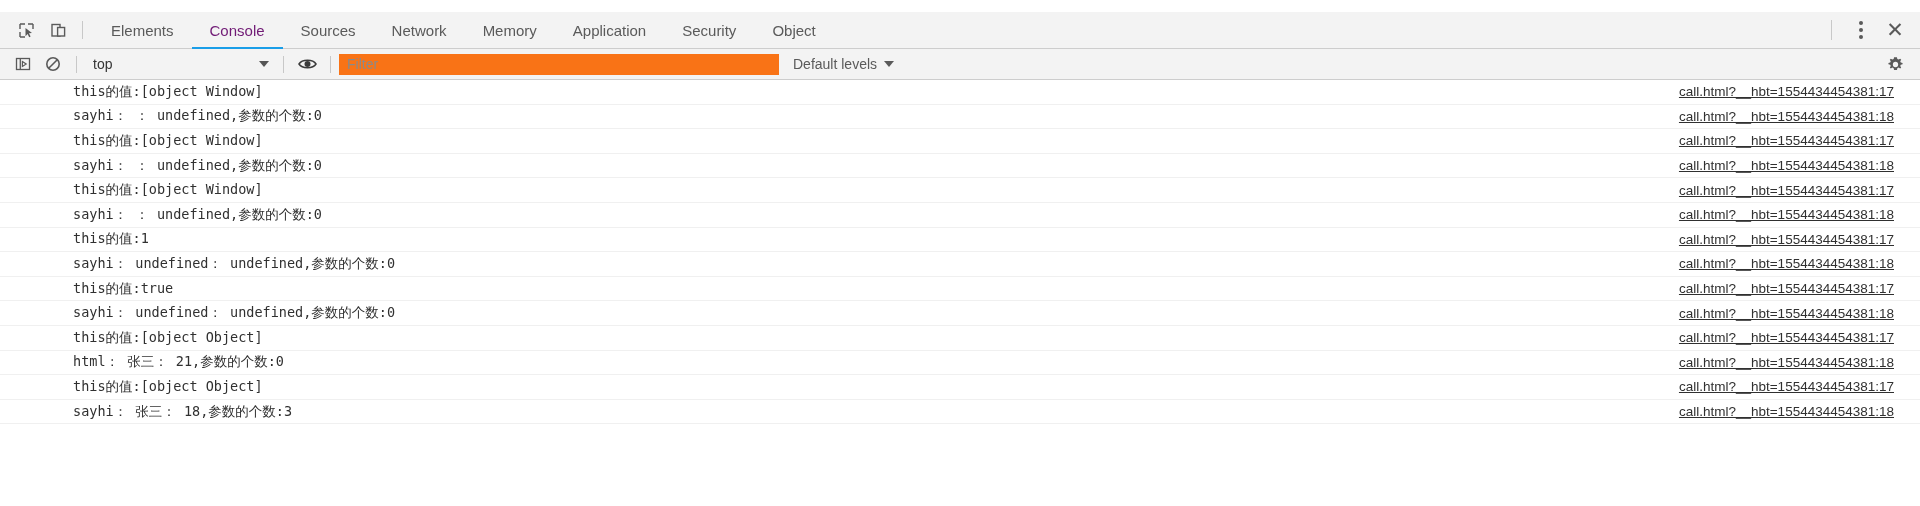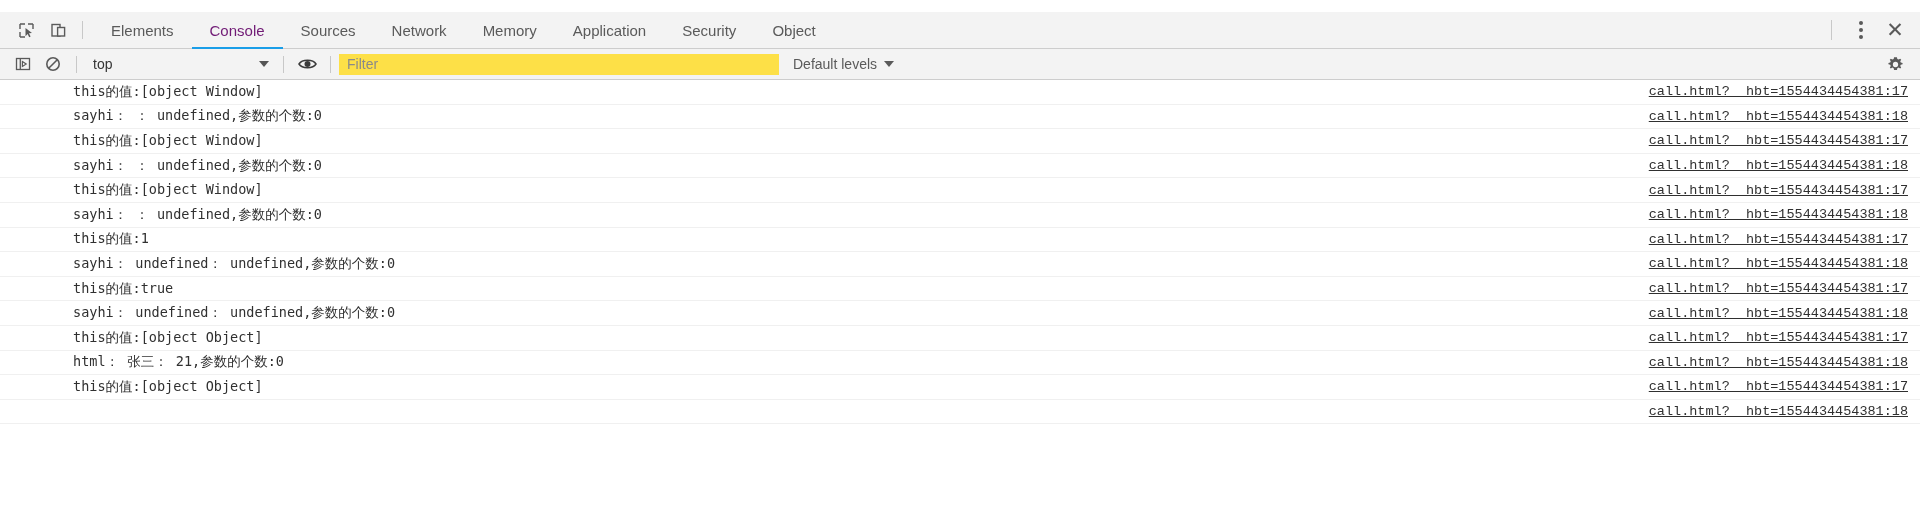--- a/index.html
+++ b/index.html
@@ -125,21 +125,21 @@
   .caret {
     width: 0; height: 0;
     border-left: 5px solid transparent;
     border-right: 5px solid transparent;
     border-top: 6px solid #555;
     margin-left: 6px;
   }
   .filter-input {
     width: 440px;
     height: 21px;
-    background: #fde047;
+    background: #f97316;
     border: none;
     outline: none;
     padding: 0 8px;
     font-size: 14px;
     color: #333;
     font-family: "Liberation Sans", sans-serif;
   }
   .filter-input::placeholder { color: #8a8a8a; }
   .levels {
     display: flex;
@@ -171,22 +171,22 @@
   .msg-text {
     font-family: "DejaVu Sans Mono", "Liberation Mono", monospace;
     font-size: 13.5px;
     color: #303030;
     white-space: pre;
     letter-spacing: 0px;
     margin-left: 43px;
   }
   .msg-link {
     position: absolute;
-    right: 12px;
-    font-family: Liberation Mono, monospace;
+    right: 26px;
+    font-family: Liberation Sans, sans-serif;
     font-size: 13.5px;
     color: #303030;
     text-decoration: underline;
     cursor: pointer;
     white-space: pre;
   }
 </style>
 </head>
 <body>
 
@@ -350,17 +350,18 @@
     </div>
     <div class="msg">
       <span class="msg-text">html： 张三： 21,参数的个数:0</span>
       <span class="msg-link">call.html?__hbt=1554434454381:18</span>
     </div>
     <div class="msg">
       <span class="msg-text">this的值:[object Object]</span>
       <span class="msg-link">call.html?__hbt=1554434454381:17</span>
     </div>
     <div class="msg">
+      <span class="msg-text">sayhi： 张三： 18,参数的个数:3</span>
       <span class="msg-link">call.html?__hbt=1554434454381:18</span>
     </div>
 
   </div>
 </div>
 
 </body></html>

